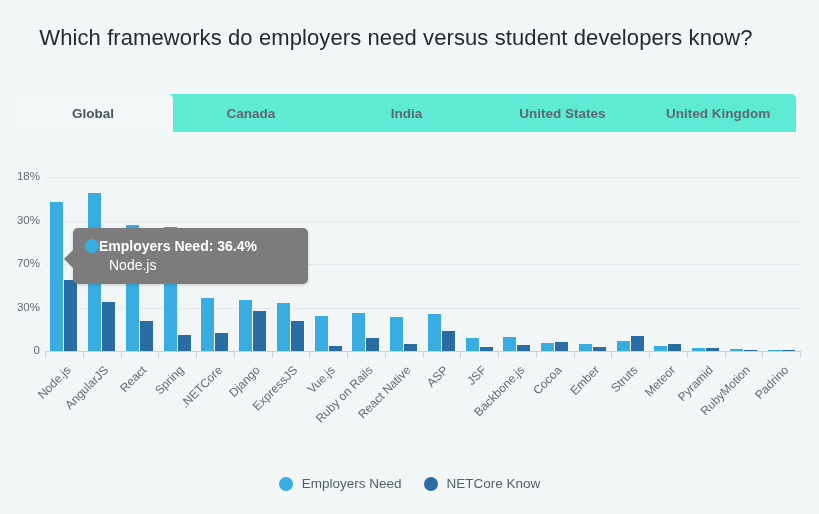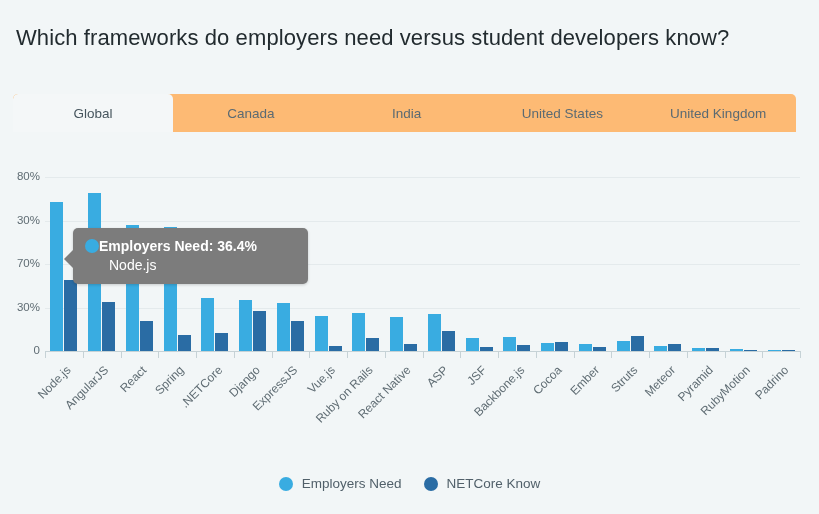--- a/index.html
+++ b/index.html
@@ -19,32 +19,34 @@
   
   .page-title {
     position: absolute;
     left: 16px; top: 8px;
     width: 760px;
     font-size: 22px;
     line-height: 30px;
     color: #222b2f;
     font-weight: 400;
     letter-spacing: 0.1px;
+    text-align: center;
   }
 
   
   .tabbar {
     position: absolute;
     left: 13px; top: 94px;
     width: 783px; height: 38px;
-    background: #fdba74;
+    background: #5eead4;
     border-radius: 5px 5px 0 0;
     display: flex;
     align-items: stretch;
     overflow: hidden;
+    font-weight: bold;
   }
   .tab {
     flex: 1 1 0;
     display: flex;
     align-items: center;
     justify-content: center;
     font-size: 13.5px;
     color: #5b6a72;
     cursor: pointer;
     background: transparent;
@@ -238,21 +240,21 @@
           <div class="gridline" style="top: 130.5px;">
             <span class="ytick">30%</span>
           </div>
           <div class="gridline" style="top: 87px;">
             <span class="ytick">70%</span>
           </div>
           <div class="gridline" style="top: 43.5px;">
             <span class="ytick">30%</span>
           </div>
           <div class="gridline" style="top: 0px;">
-            <span class="ytick">80%</span>
+            <span class="ytick">18%</span>
           </div>
         </div>
       <div class="bars">
           <div class="group">
             <div class="bar need" style="height: 149.205px; background: rgb(57, 172, 225);"></div>
             <div class="bar know" style="height: 70.905px; background: rgb(42, 108, 164);"></div>
           </div>
           <div class="group">
             <div class="bar need" style="height: 158.34px; background: rgb(57, 172, 225);"></div>
             <div class="bar know" style="height: 48.72px; background: rgb(42, 108, 164);"></div>

